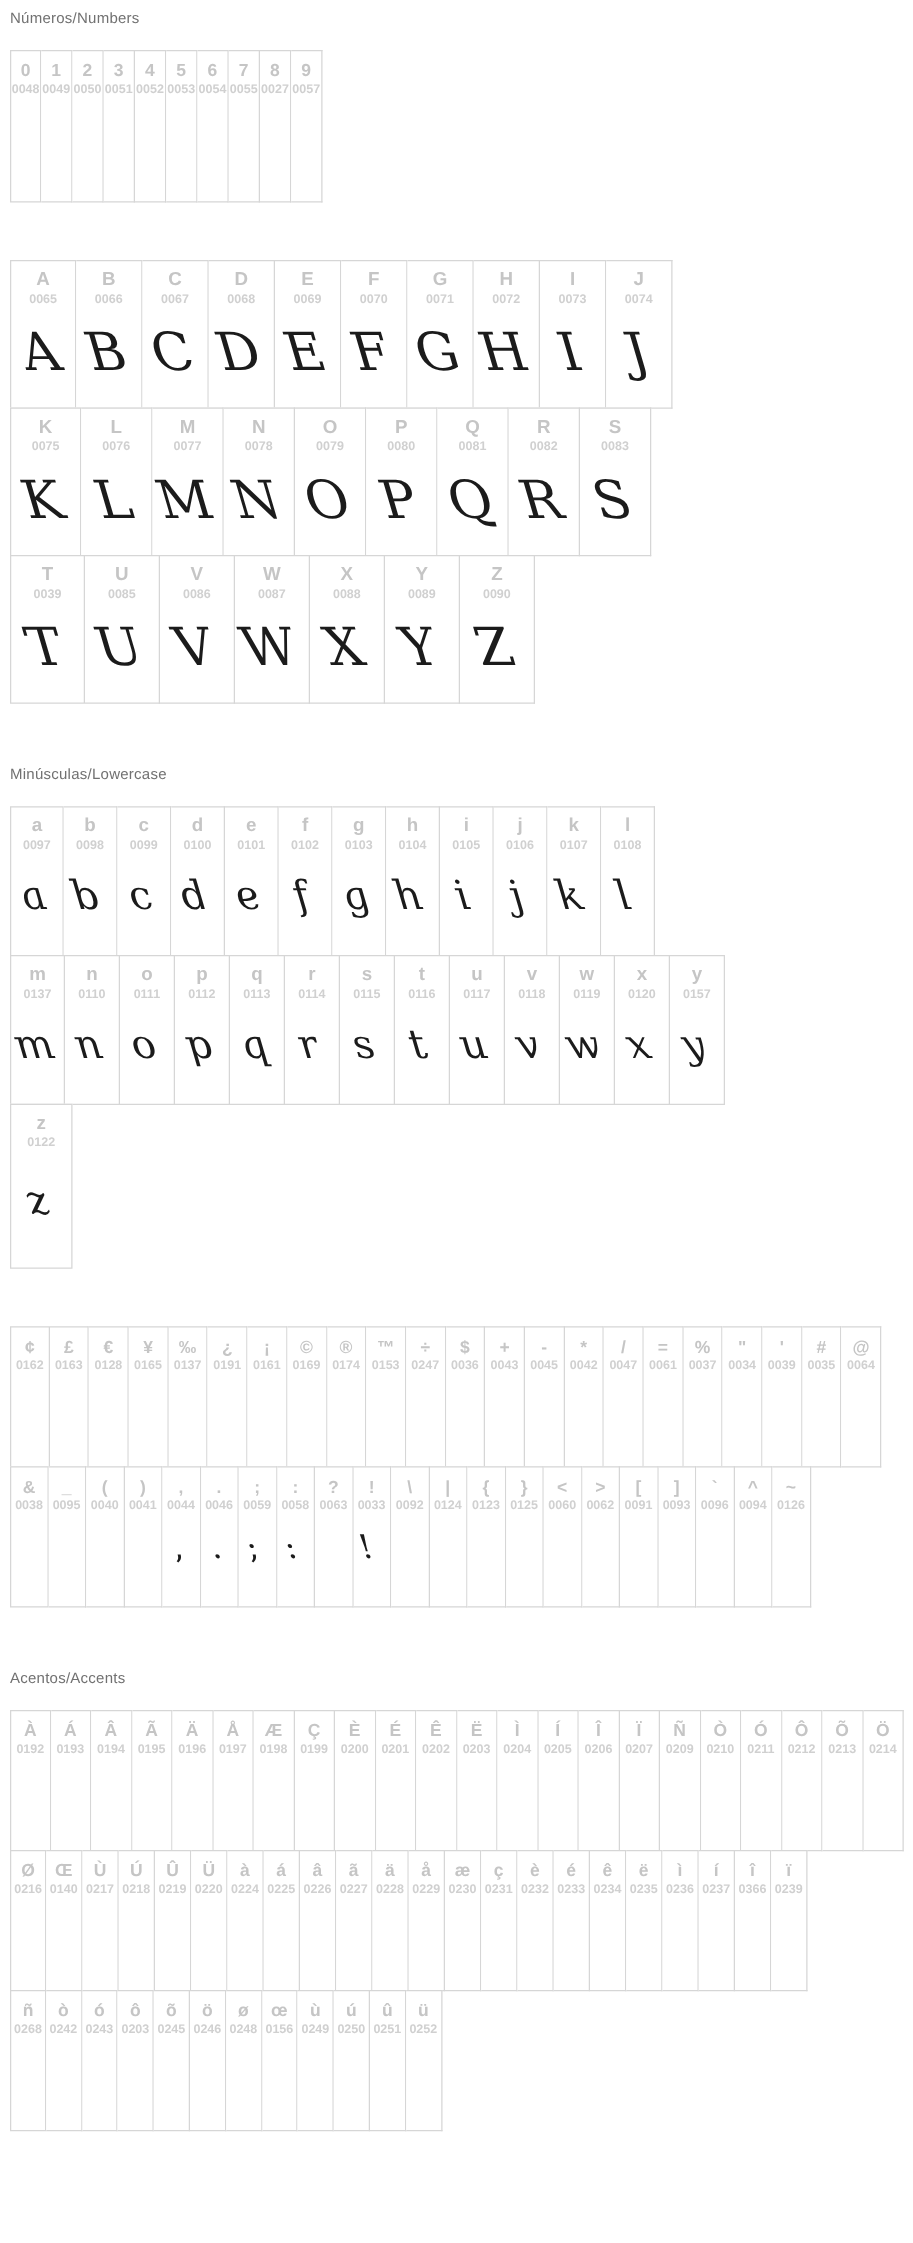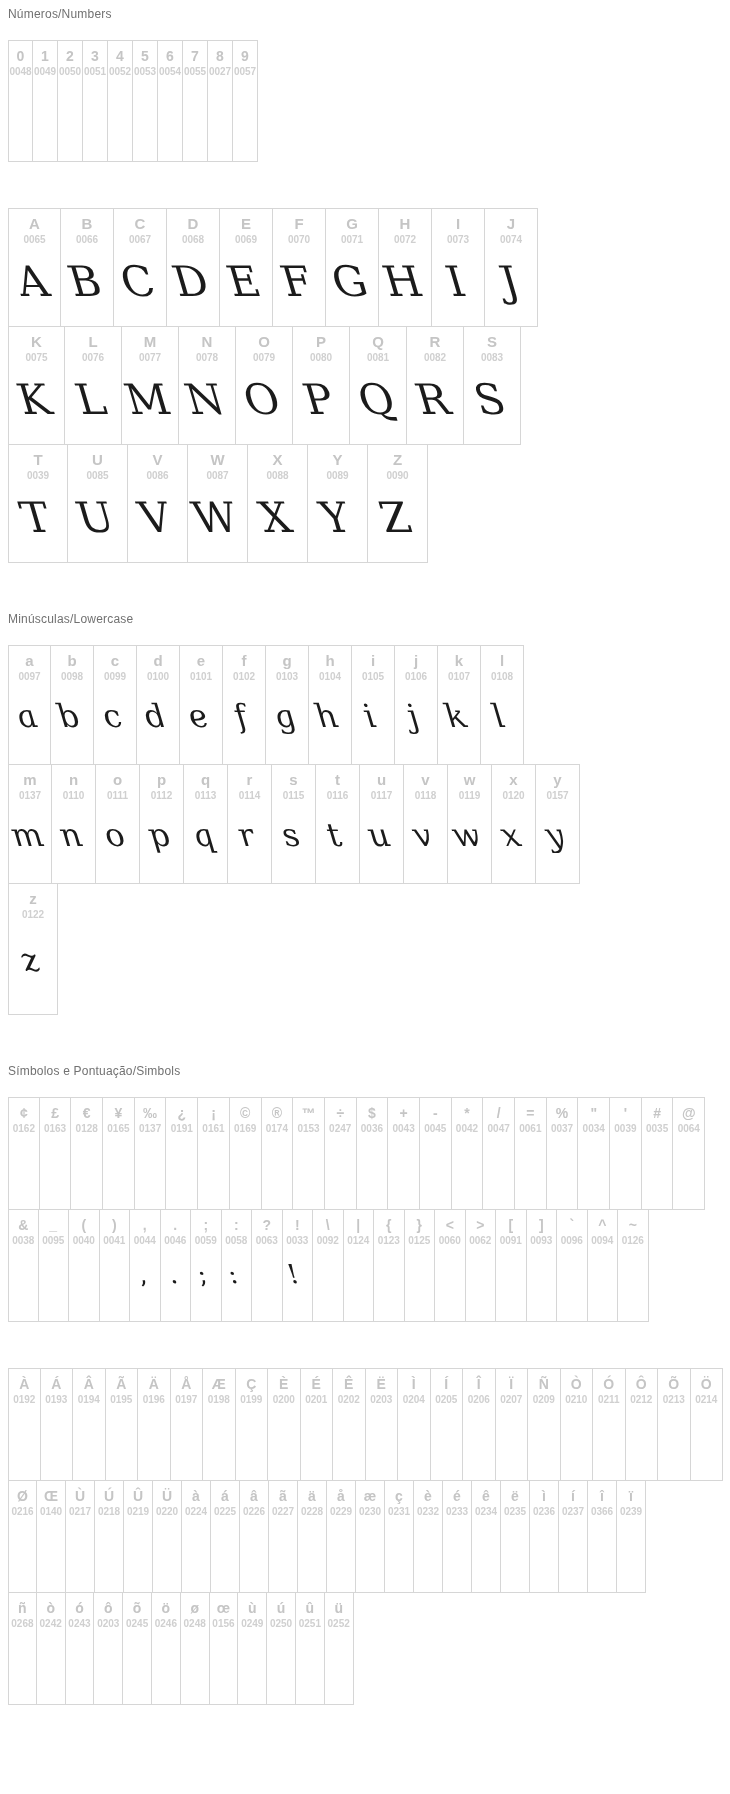--- a/index.html
+++ b/index.html
@@ -473,21 +473,20 @@
   <div class="cell">
     <div class="cell-label">z</div>
     <div class="cell-code">0122</div>
     <div class="cell-glyph">z</div>
   </div>
 </div>
 </div>
   </section>
 
   <section class="section sec-symbols">
-    <h2 class="section-title">Símbolos e Pontuação/Simbols</h2>
     <div class="rows">
   <div class="char-row r0">
   <div class="cell">
     <div class="cell-label">¢</div>
     <div class="cell-code">0162</div>
     <div class="cell-glyph"></div>
   </div>
 
   <div class="cell">
     <div class="cell-label">£</div>
@@ -740,20 +739,21 @@
   <div class="cell">
     <div class="cell-label">~</div>
     <div class="cell-code">0126</div>
     <div class="cell-glyph"></div>
   </div>
 </div>
 </div>
   </section>
 
   <section class="section sec-accents">
+    <h2 class="section-title">Acentos/Accents</h2>
     <div class="rows">
   <div class="char-row r0">
   <div class="cell">
     <div class="cell-label">À</div>
     <div class="cell-code">0192</div>
     <div class="cell-glyph"></div>
   </div>
 
   <div class="cell">
     <div class="cell-label">Á</div>

